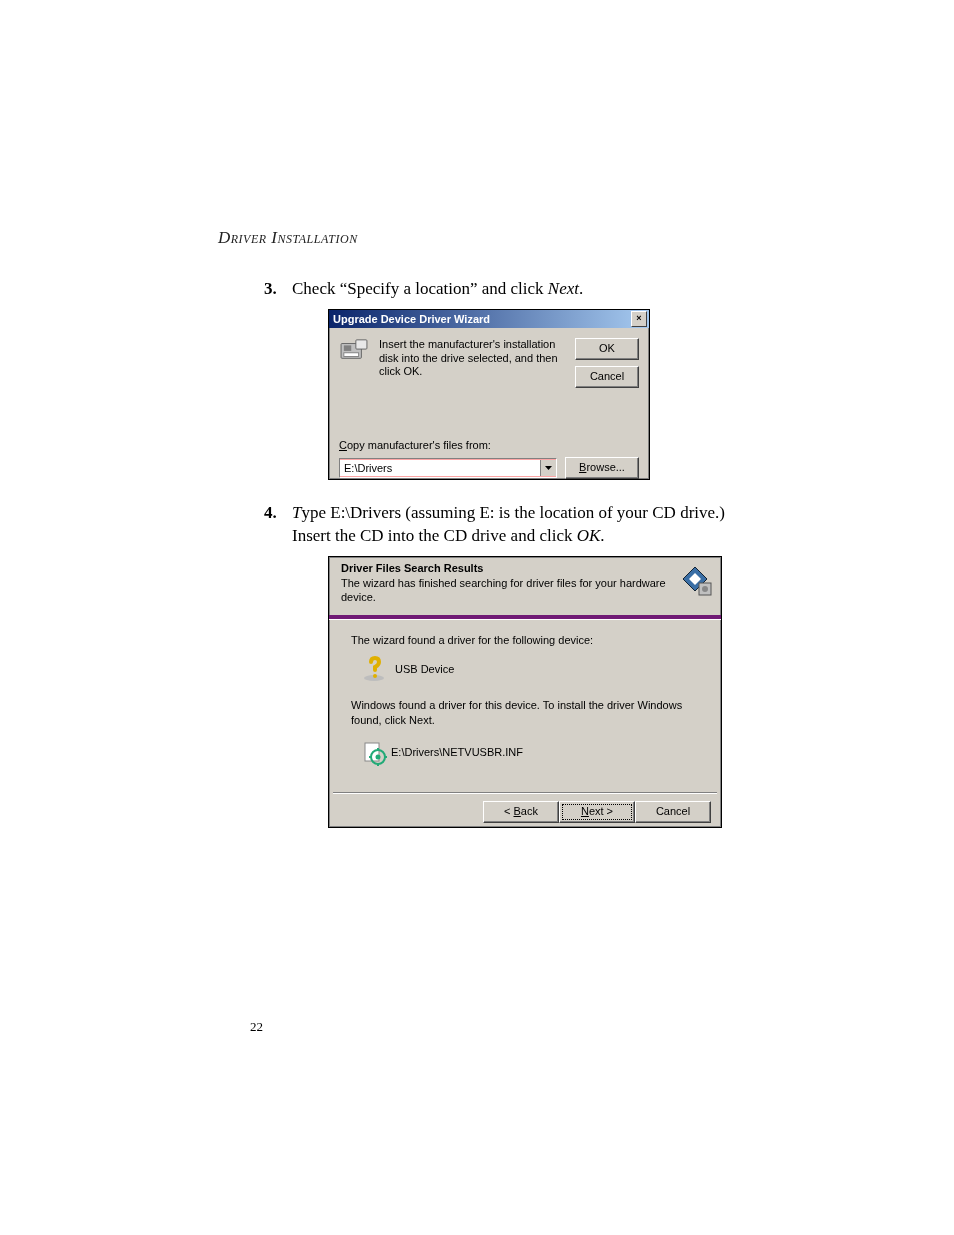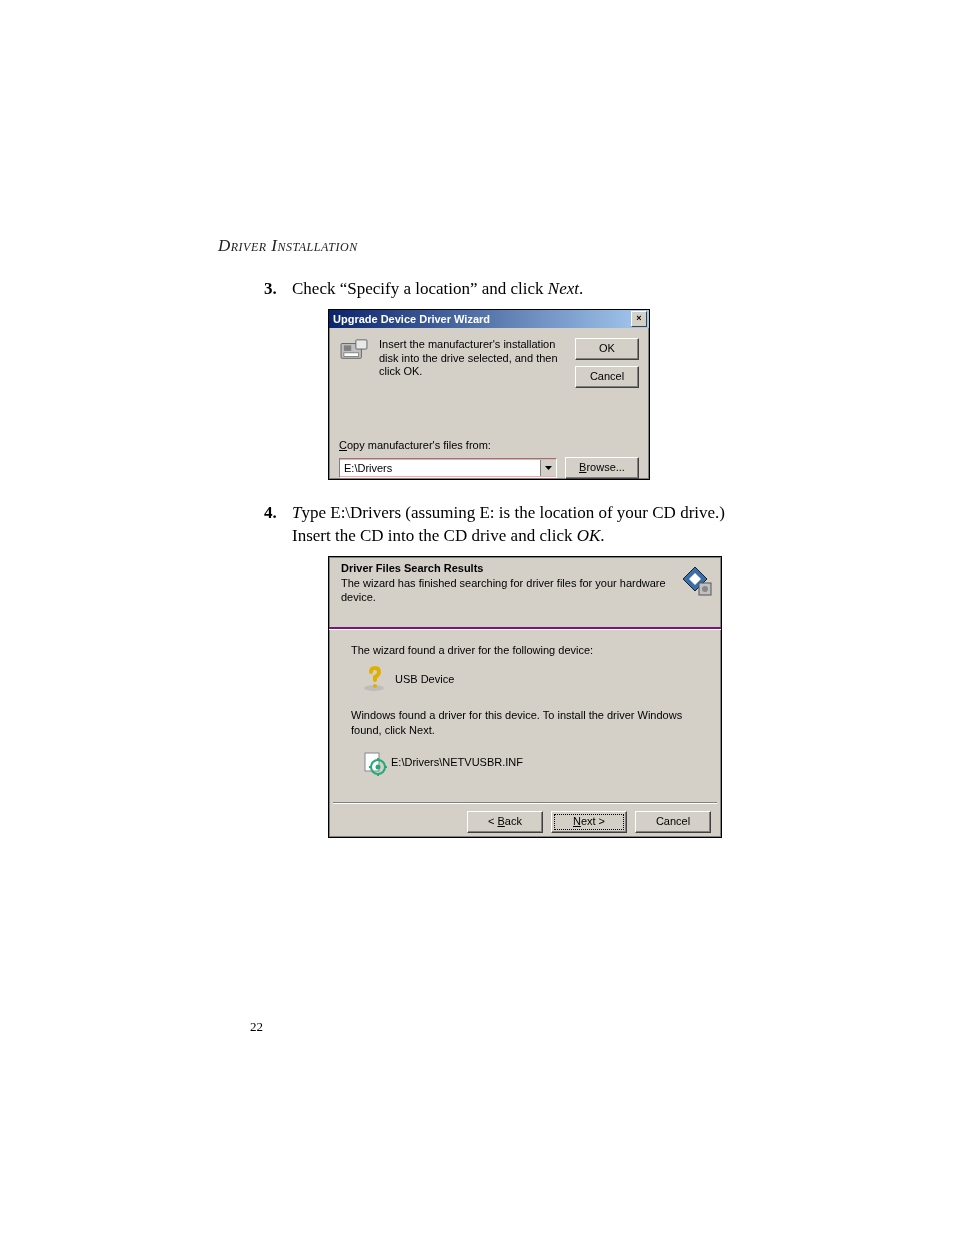--- a/index.html
+++ b/index.html
@@ -1,17 +1,17 @@
 <!DOCTYPE html>
 <html><head>
 <meta charset="utf-8">
 <style>
   html,body{margin:0;padding:0;background:#fff;font-family:Garamond,Georgia,'Times New Roman',serif;color:#000;}
   .page{width:954px;height:1235px;position:relative;box-sizing:border-box;padding:224px 218px 0 218px;}
-  .header{position:absolute;top:236px;left:218px;font-style:italic;font-variant:small-caps;font-size:17px;color:#222;letter-spacing:0.5px;}
+  .header{position:absolute;top:228px;left:218px;font-style:italic;font-variant:small-caps;font-size:17px;color:#222;letter-spacing:0.5px;}
   .page-number{position:absolute;bottom:200px;left:218px;font-size:13px;margin-left:32px;}
   .content{position:absolute;top:278px;left:270px;width:470px;}
   ol.steps{list-style:none;margin:0;padding:0;}
   ol.steps>li{position:relative;padding-left:22px;margin-bottom:18px;font-size:17px;line-height:1.35;}
   ol.steps>li .num{position:absolute;left:-6px;top:0;font-weight:bold;}
   .ital{font-style:italic;}
   .dialog{font-family:Tahoma,Arial,sans-serif;font-size:11px;color:#000;background:#d4d0c8;border:1px solid #000;box-shadow:0 0 0 1px #808080 inset;margin:8px 0 22px 36px;}
   .dlg1{width:320px;}
   .dlg2{width:392px;}
   .titlebar{background:linear-gradient(to right,#0a246a,#a6caf0);color:#fff;font-weight:bold;height:18px;line-height:18px;padding:0 2px 0 4px;display:flex;justify-content:space-between;align-items:center;}
@@ -23,29 +23,29 @@
   .winbtn{height:20px;background:#d4d0c8;border:1px solid #fff;border-right-color:#404040;border-bottom-color:#404040;box-shadow:inset -1px -1px 0 #808080,inset 1px 1px 0 #d4d0c8;font-family:Tahoma,Arial,sans-serif;font-size:11px;text-align:center;line-height:18px;padding:0 4px;}
   .winbtn.default{outline:1px dotted #000;outline-offset:-4px;}
   .label{margin-top:50px;}
   .combo{display:flex;align-items:center;gap:8px;margin-top:4px;}
   .combo .box{flex:1;display:flex;align-items:center;border:1px solid #808080;border-right-color:#fff;border-bottom-color:#fff;background:#fca5a5;height:18px;}
   .combo .box input{flex:1;border:none;font-family:Tahoma,Arial,sans-serif;font-size:11px;padding:0 4px;height:16px;outline:none;background:#fff;}
   .combo .box .drop{width:15px;height:16px;background:#d4d0c8;border-left:1px solid #808080;display:flex;align-items:center;justify-content:center;}
   .drop svg{width:7px;height:4px;}
   .underline-key{text-decoration:underline;}
   .icon-disk{width:30px;height:24px;flex:0 0 30px;}
-  .dlg2 .hdr{padding:4px 8px 22px 12px;border-bottom:2px solid #701a75;box-shadow:0 1px 0 #fff;display:flex;gap:8px;align-items:flex-start;}
+  .dlg2 .hdr{padding:4px 8px 10px 12px;border-bottom:4px solid #701a75;box-shadow:0 1px 0 #fff;display:flex;gap:8px;align-items:flex-start;}
   .dlg2 .hdr .htxt{flex:1;}
   .dlg2 .hdr .htxt .bold{font-weight:bold;}
   .dlg2 .hdr .hicon{width:36px;height:36px;flex:0 0 36px;}
   .dlg2 .mid{padding:14px 16px 26px 22px;}
   .dlg2 .devrow{display:flex;align-items:center;gap:8px;margin:8px 0 16px 10px;}
   .dlg2 .infrow{display:flex;align-items:center;gap:4px;margin:12px 0 0 10px;}
   .dlg2 .sep{border-top:1px solid #808080;box-shadow:0 1px 0 #fff;margin:0 4px;}
-  .dlg2 .btnrow{display:flex;justify-content:flex-end;gap:8px;padding:8px 10px 4px 10px;}
+  .dlg2 .btnrow{display:flex;justify-content:flex-end;padding:8px 10px 4px 10px;}
   .dlg2 .btnrow .winbtn{width:66px;}
   .qicon{width:26px;height:26px;}
   .inficon{width:26px;height:26px;}
 </style>
 </head>
 <body>
 
 <div class="page">
   <div class="header">Driver Installation</div>
 

